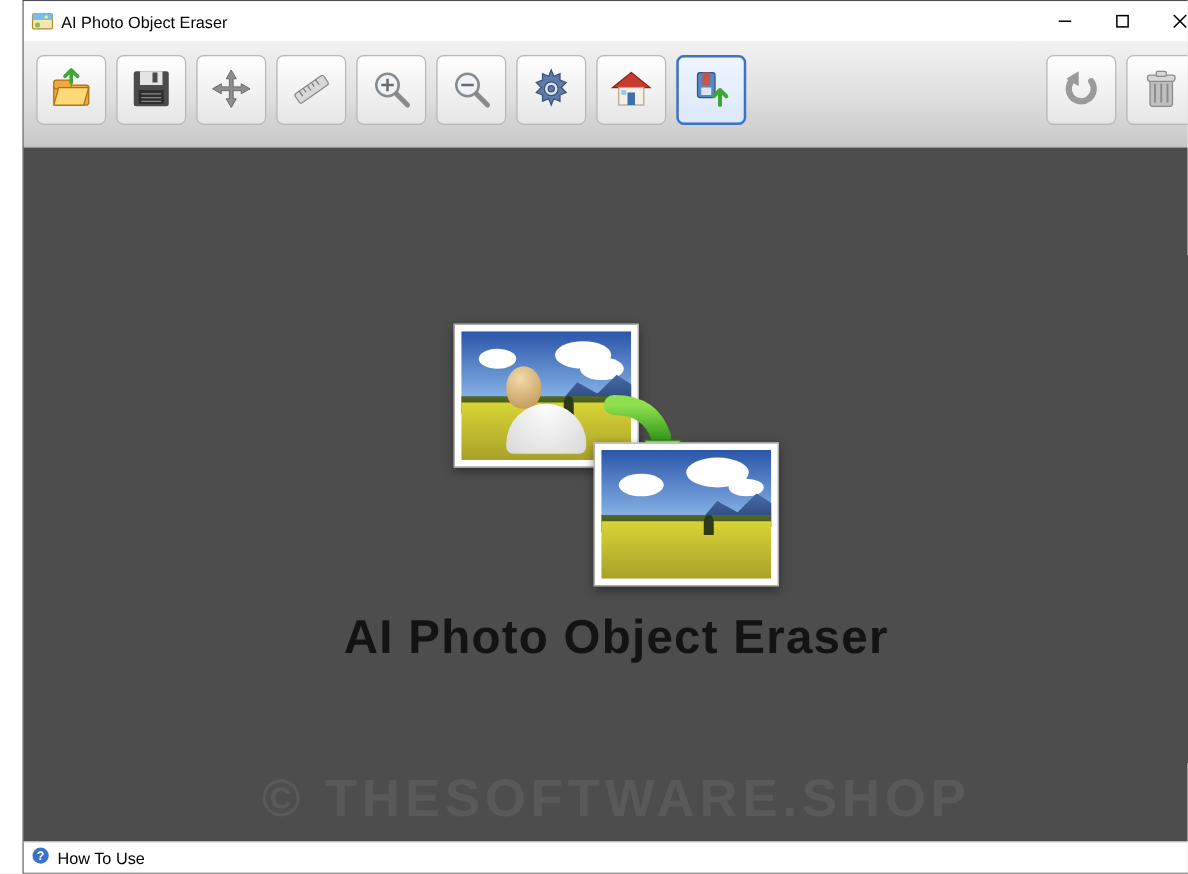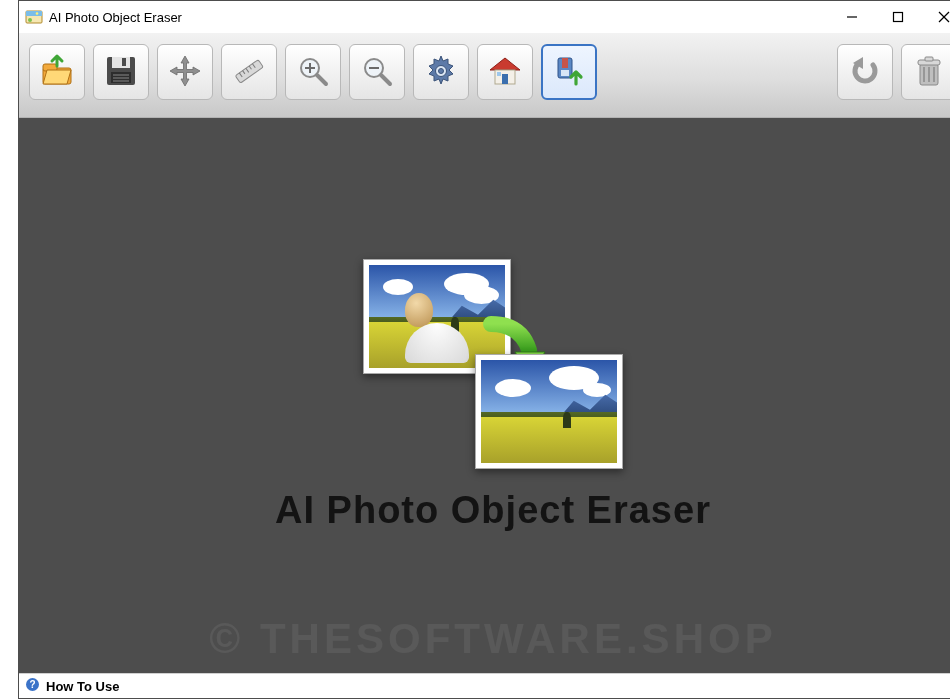--- a/index.html
+++ b/index.html
@@ -32,21 +32,21 @@
   .treerow{position:absolute;left:0;right:0;top:50%;height:14px;background:linear-gradient(#556a24,#364516);}
   .tree{position:absolute;bottom:34%;left:60%;width:8px;height:16px;background:#2c3a18;border-radius:40% 40% 0 0;}
   .person{position:absolute;left:50%;bottom:5%;transform:translateX(-50%);}
   .head{width:28px;height:34px;background:radial-gradient(circle at 40% 30%,#f2d9a9,#b98f4e);border-radius:50% 50% 45% 45%;}
   .shoulders{width:64px;height:40px;background:radial-gradient(ellipse at 50% 0,#fefefe,#d8d8d8);border-radius:34px 34px 6px 6px;margin-top:-4px;}
   .arrow-wrap{position:absolute;left:118px;top:55px;}
   
   .headline{margin-top:20px;font-weight:700;font-size:38px;letter-spacing:1px;color:#131313;font-family:"Century Gothic","Segoe UI",sans-serif;text-align:center;}
   
   .statusbar{height:24px;background:#fff;border-top:1px solid #d0d0d0;display:flex;align-items:center;padding:0 6px;gap:6px;}
-  .statusbar a{color:#000;text-decoration:none;font-weight:bold;}
+  .statusbar a{color:#000;text-decoration:none;}
   
   .watermark{position:absolute;left:0;right:0;bottom:10px;text-align:center;font-size:42px;font-weight:700;letter-spacing:4px;color:rgba(255,255,255,0.07);font-family:"Arial Black",Arial,sans-serif;pointer-events:none;}
 </style>
 </head>
 <body>
 
 <div class="window">
 
   <div class="titlebar">
     <div class="title-left">

